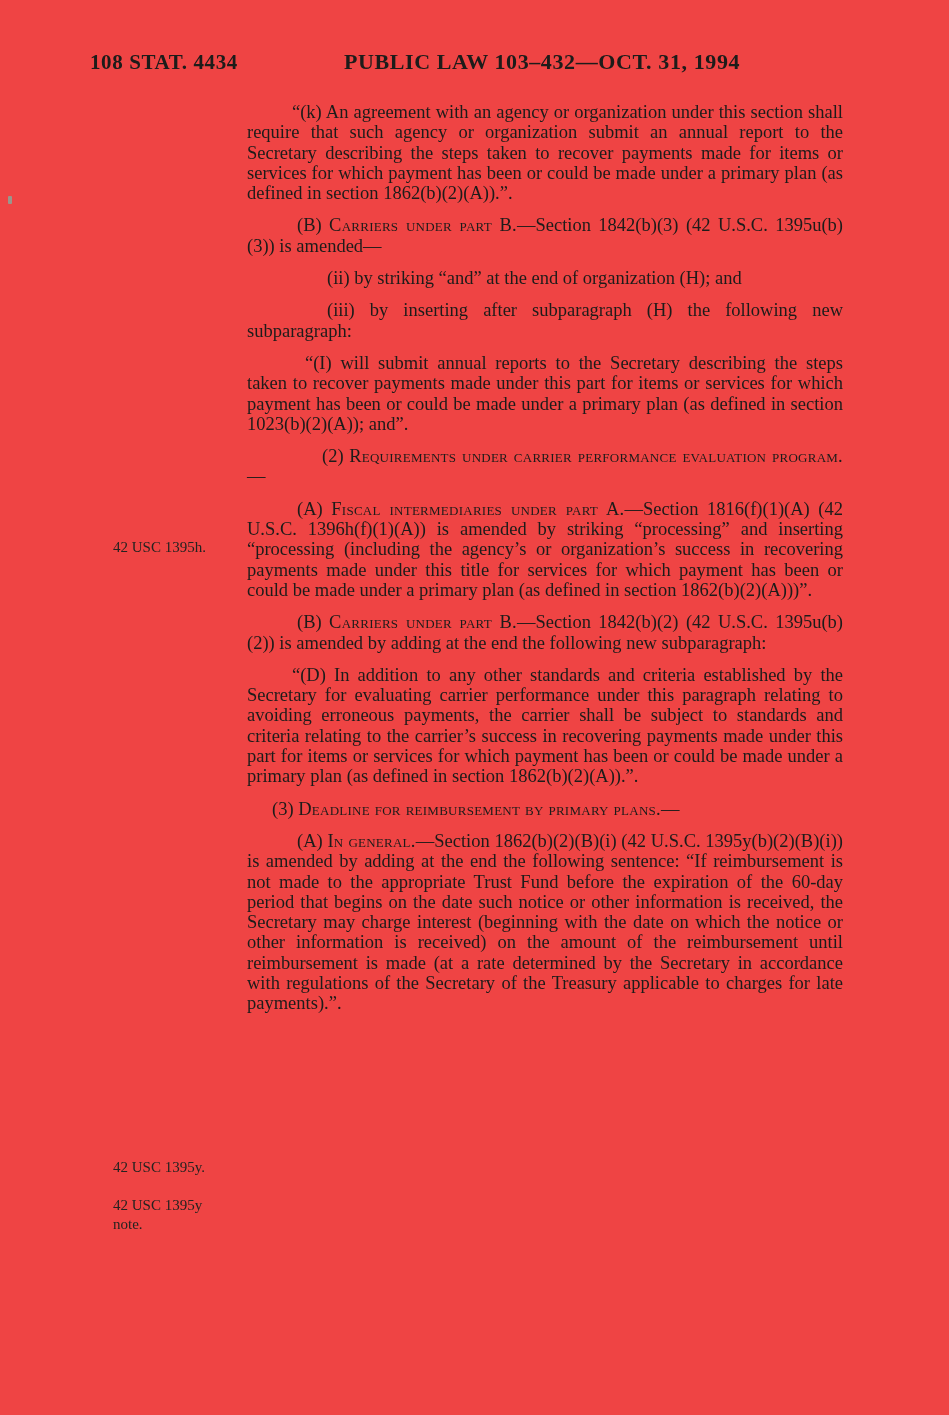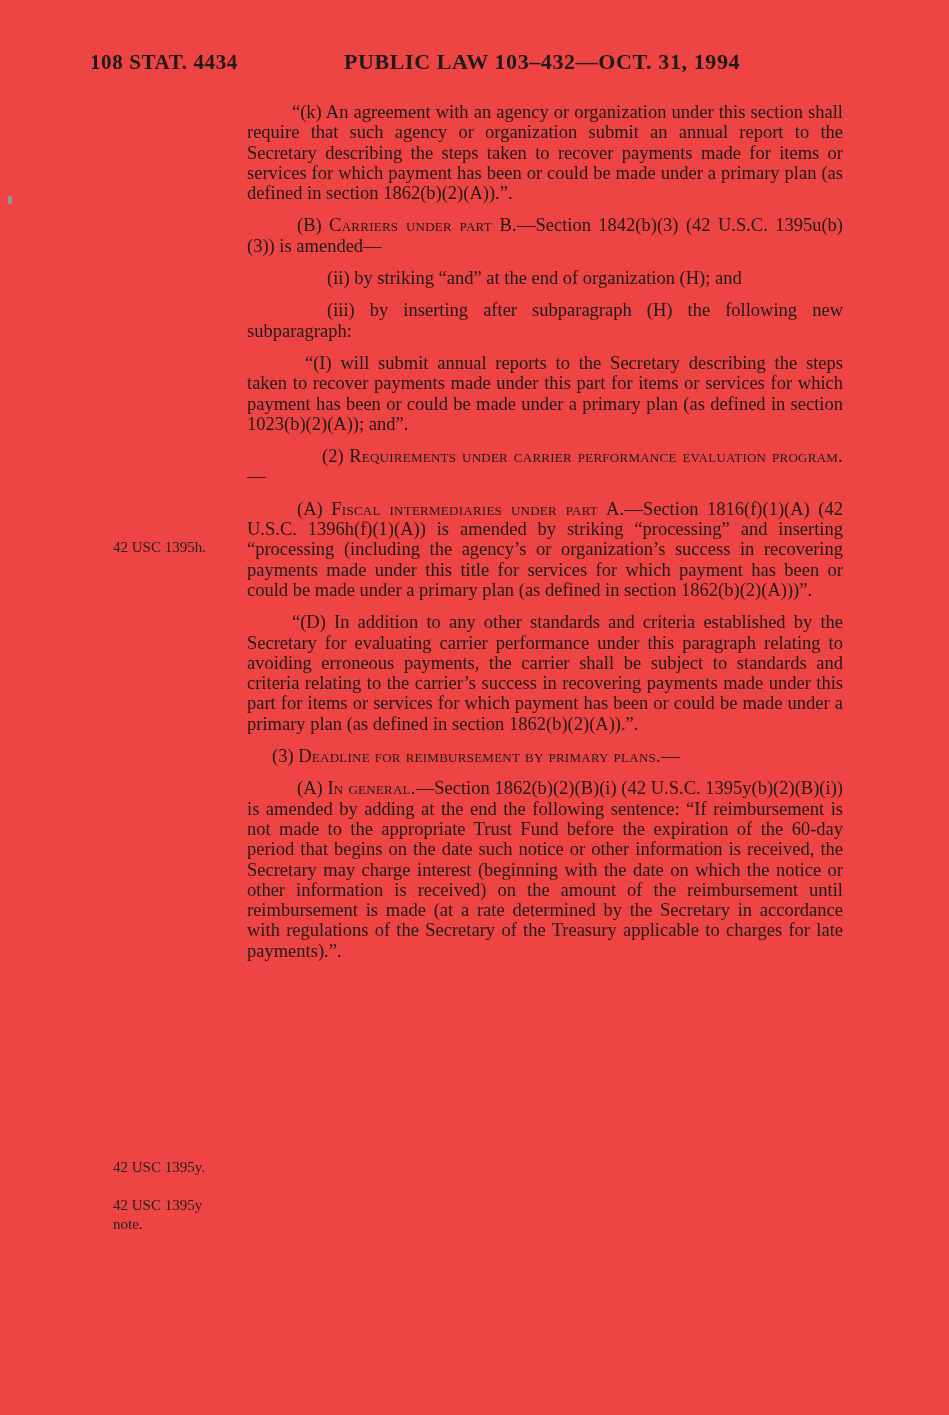--- a/index.html
+++ b/index.html
@@ -98,20 +98,21 @@
     <p class="ind ti80">(ii) by striking “and” at the end of organization (H); and</p>
 
     <p class="ind ti80">(iii) by inserting after subparagraph (H) the following new subparagraph:</p>
 
     <p class="ti58">“(I) will submit annual reports to the Secretary describing the steps taken to recover payments made under this part for items or services for which payment has been or could be made under a primary plan (as defined in section 1023(b)(2)(A)); and”.</p>
 
     <p class="ti75"><span>(2) </span><span class="sc">Requirements under carrier performance evaluation program.—</span></p>
 
     <p class="ind ti50"><span>(A) </span><span class="sc">Fiscal intermediaries under part A.</span><span>—Section 1816(f)(1)(A) (42 U.S.C. 1396h(f)(1)(A)) is amended by striking “processing” and inserting “processing (including the agency’s or organization’s success in recovering payments made under this title for services for which payment has been or could be made under a primary plan (as defined in section 1862(b)(2)(A)))”.</span></p>
 
+    <p class="ind ti50"><span>(B) </span><span class="sc">Carriers under part B.</span><span>—Section 1842(b)(2) (42 U.S.C. 1395u(b)(2)) is amended by adding at the end the following new subparagraph:</span></p>
 
     <p class="ti45">“(D) In addition to any other standards and criteria established by the Secretary for evaluating carrier performance under this paragraph relating to avoiding erroneous payments, the carrier shall be subject to standards and criteria relating to the carrier’s success in recovering payments made under this part for items or services for which payment has been or could be made under a primary plan (as defined in section 1862(b)(2)(A)).”.</p>
 
     <p class="ind ti25"><span>(3) </span><span class="sc">Deadline for reimbursement by primary plans.—</span></p>
 
     <p class="ind ti50"><span>(A) </span><span class="sc">In general.</span><span>—Section 1862(b)(2)(B)(i) (42 U.S.C. 1395y(b)(2)(B)(i)) is amended by adding at the end the following sentence: “If reimbursement is not made to the appropriate Trust Fund before the expiration of the 60-day period that begins on the date such notice or other information is received, the Secretary may charge interest (beginning with the date on which the notice or other information is received) on the amount of the reimbursement until reimbursement is made (at a rate determined by the Secretary in accordance with regulations of the Secretary of the Treasury applicable to charges for late payments).”.</span></p>
 
 
 
   </div>

